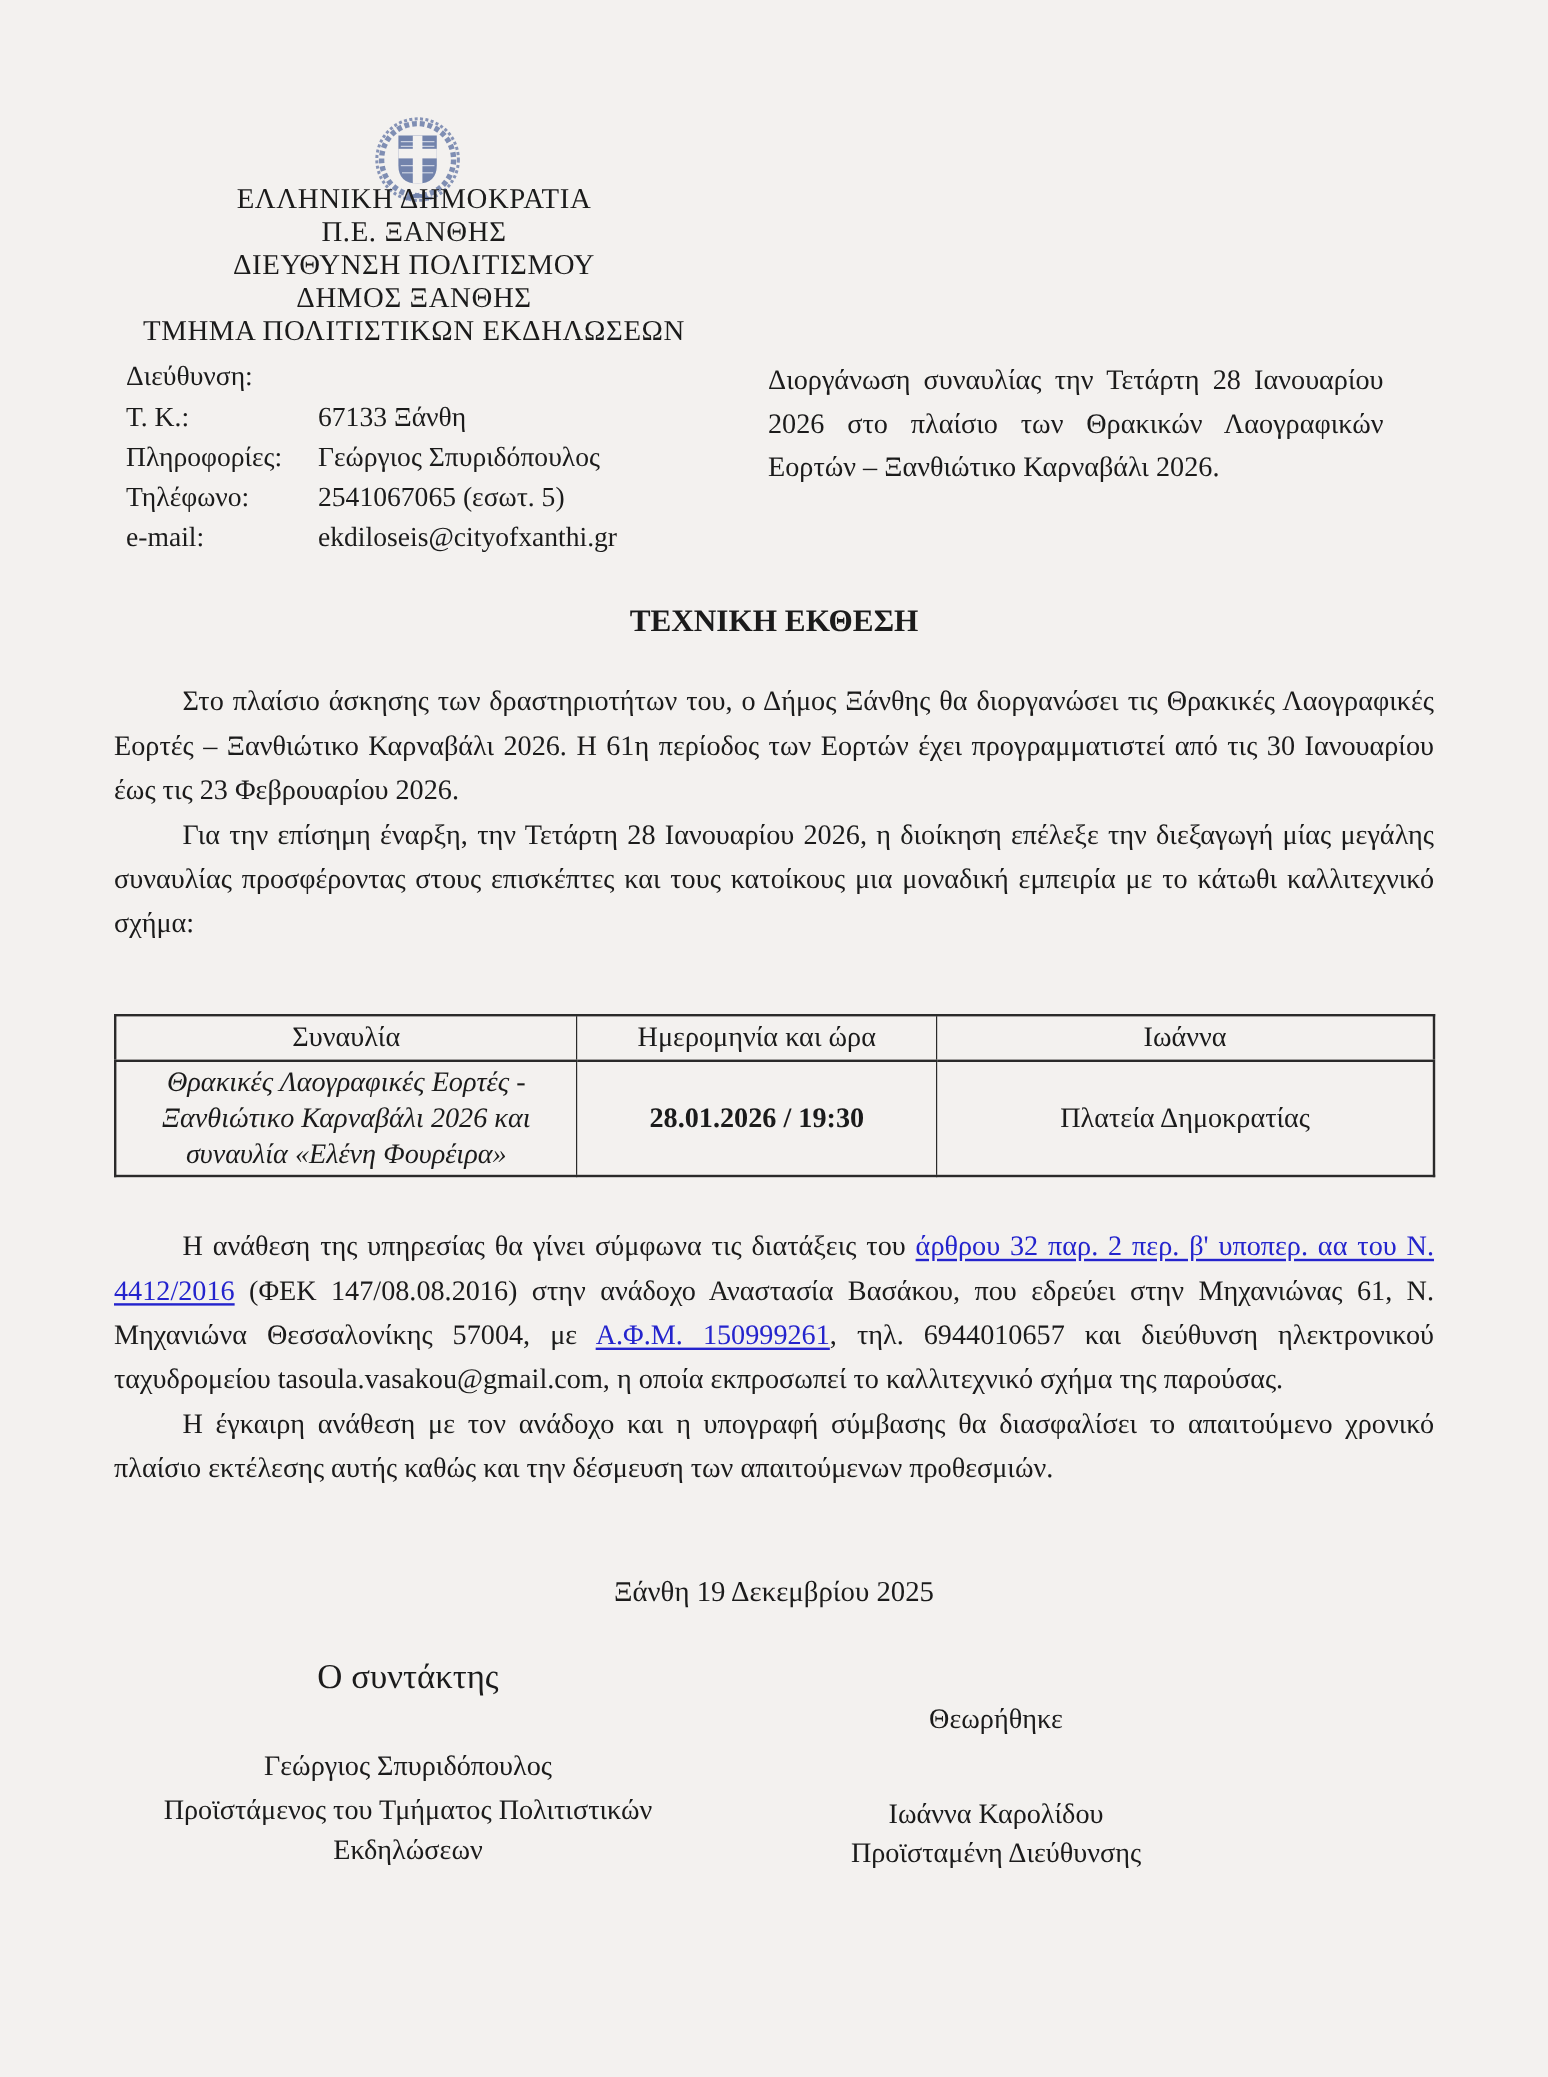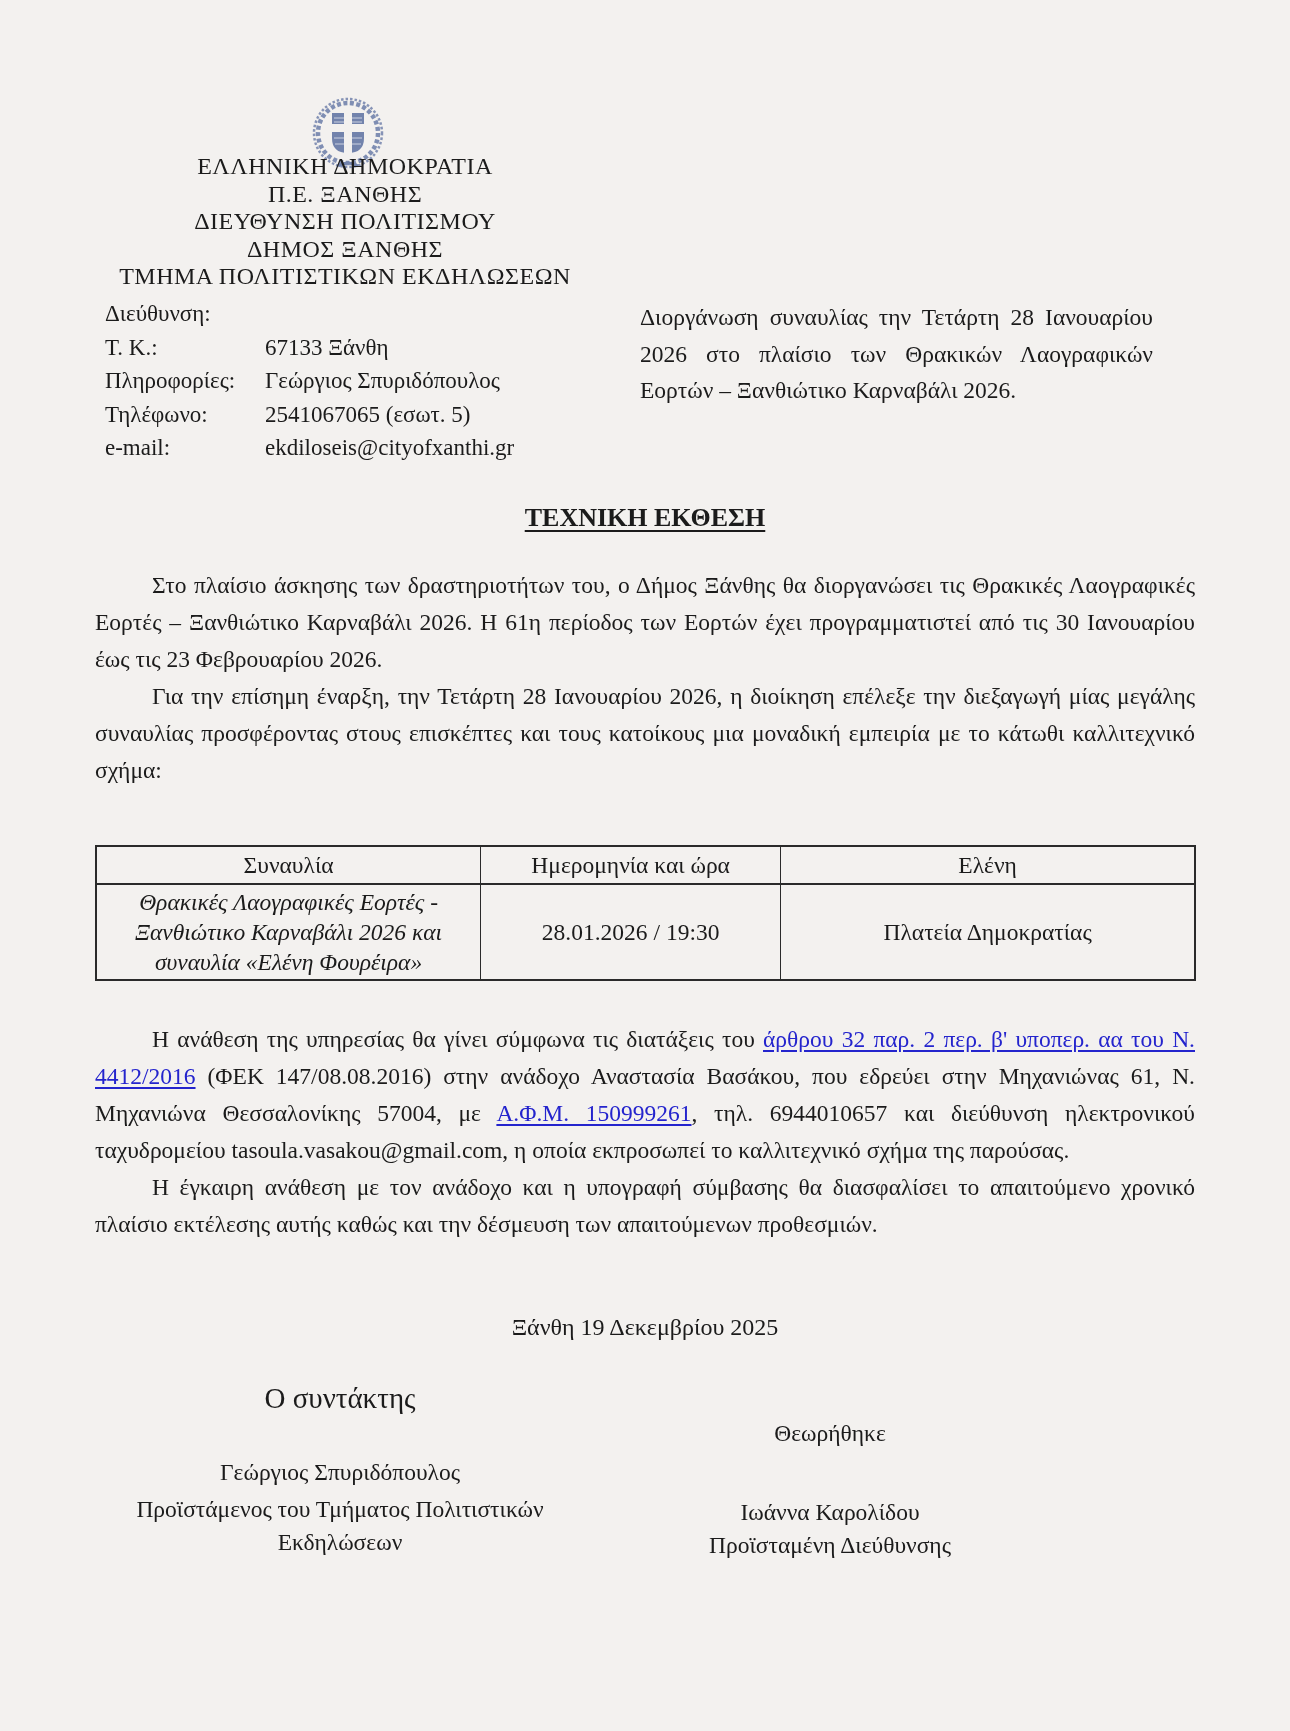--- a/index.html
+++ b/index.html
@@ -21,42 +21,42 @@
   .contact-row { display: flex; line-height: 33.5px; }
   .contact-label { width: 160px; flex: 0 0 160px; }
   .contact-value { flex: 1; }
   sup.addr-sup { font-size: 14px; vertical-align: super; line-height: 0; }
   .subject { left: 640px; top: 299px; width: 513px; font-size: 23.5px;
              line-height: 36.5px; text-align: justify; text-align-last: left; }
 
   
   .doc-title { left: 95px; top: 503px; width: 1100px; text-align: center;
                font-size: 26px; font-weight: bold; }
-  .doc-title span { text-decoration: underline; text-underline-offset: 4px; }
+  .doc-title span { text-underline-offset: 4px; }
 
   
   .body-block { left: 95px; width: 1100px; font-size: 23.5px; line-height: 37px;
                 text-align: justify; }
   .body-block p { text-indent: 57px; }
   .block-1 { top: 567px; }
   .block-2 { top: 1021px; }
   a.doc-link { color: #2424cd; text-decoration: underline; text-underline-offset: 3px; cursor: pointer; }
 
   
   .concert-table-wrap { left: 95px; top: 845px; width: 1101px; }
   table.concert { width: 100%; border-collapse: collapse; font-size: 23.5px;
                   border: 2px solid #2a2a2a; padding-left: 45px; }
   table.concert th, table.concert td {
     border: 1.5px solid #2a2a2a; text-align: center; vertical-align: middle;
     padding: 2px 8px;
   }
   table.concert th { font-weight: normal; height: 38px; border-bottom-width: 2px; }
   table.concert td { height: 87px; line-height: 30px; }
   td.cell-concert { font-style: italic; width: 35%; }
-  td.cell-datetime { width: 27.3%; }
+  td.cell-datetime { width: 27.3%; font-weight: bold; }
   td.cell-place { width: 37.7%; }
 
   
   .dateline { left: 95px; top: 1314px; width: 1100px; text-align: center; font-size: 24px; }
   .sig-left-role  { left: 95px;  top: 1382px; width: 490px; text-align: center; font-size: 29px; }
   .sig-right-approved { left: 585px; top: 1420px; width: 490px; text-align: center; font-size: 23.5px; }
   .sig-left-block  { left: 95px;  top: 1456px; width: 490px; text-align: center;
                      font-size: 23.5px; line-height: 33px; }
   .sig-left-block .sig-title { margin-top: 4px; }
   .sig-right-block { left: 585px; top: 1496px; width: 490px; text-align: center;
@@ -127,21 +127,21 @@
   <p>Στο πλαίσιο άσκησης των δραστηριοτήτων του, ο Δήμος Ξάνθης θα διοργανώσει τις Θρακικές Λαογραφικές Εορτές – Ξανθιώτικο Καρναβάλι 2026. Η 61η περίοδος των Εορτών έχει προγραμματιστεί από τις 30 Ιανουαρίου έως τις 23 Φεβρουαρίου 2026.</p>
   <p>Για την επίσημη έναρξη, την Τετάρτη 28 Ιανουαρίου 2026, η διοίκηση επέλεξε την διεξαγωγή μίας μεγάλης συναυλίας προσφέροντας στους επισκέπτες και τους κατοίκους μια μοναδική εμπειρία με το κάτωθι καλλιτεχνικό σχήμα:</p>
 </div>
 
 <div class="abs concert-table-wrap">
   <table class="concert">
     <thead>
       <tr>
         <th class="cell-concert" style="font-style:normal">Συναυλία</th>
         <th class="cell-datetime">Ημερομηνία και ώρα</th>
-        <th class="cell-place">Ελένη</th>
+        <th class="cell-place">Ιωάννα</th>
       </tr>
     </thead>
     <tbody>
       <tr>
         <td class="cell-concert">Θρακικές Λαογραφικές Εορτές - Ξανθιώτικο Καρναβάλι 2026 και συναυλία «Ελένη Φουρέιρα»</td>
         <td class="cell-datetime">28.01.2026 / 19:30</td>
         <td class="cell-place">Πλατεία Δημοκρατίας</td>
       </tr>
     </tbody>
   </table>

